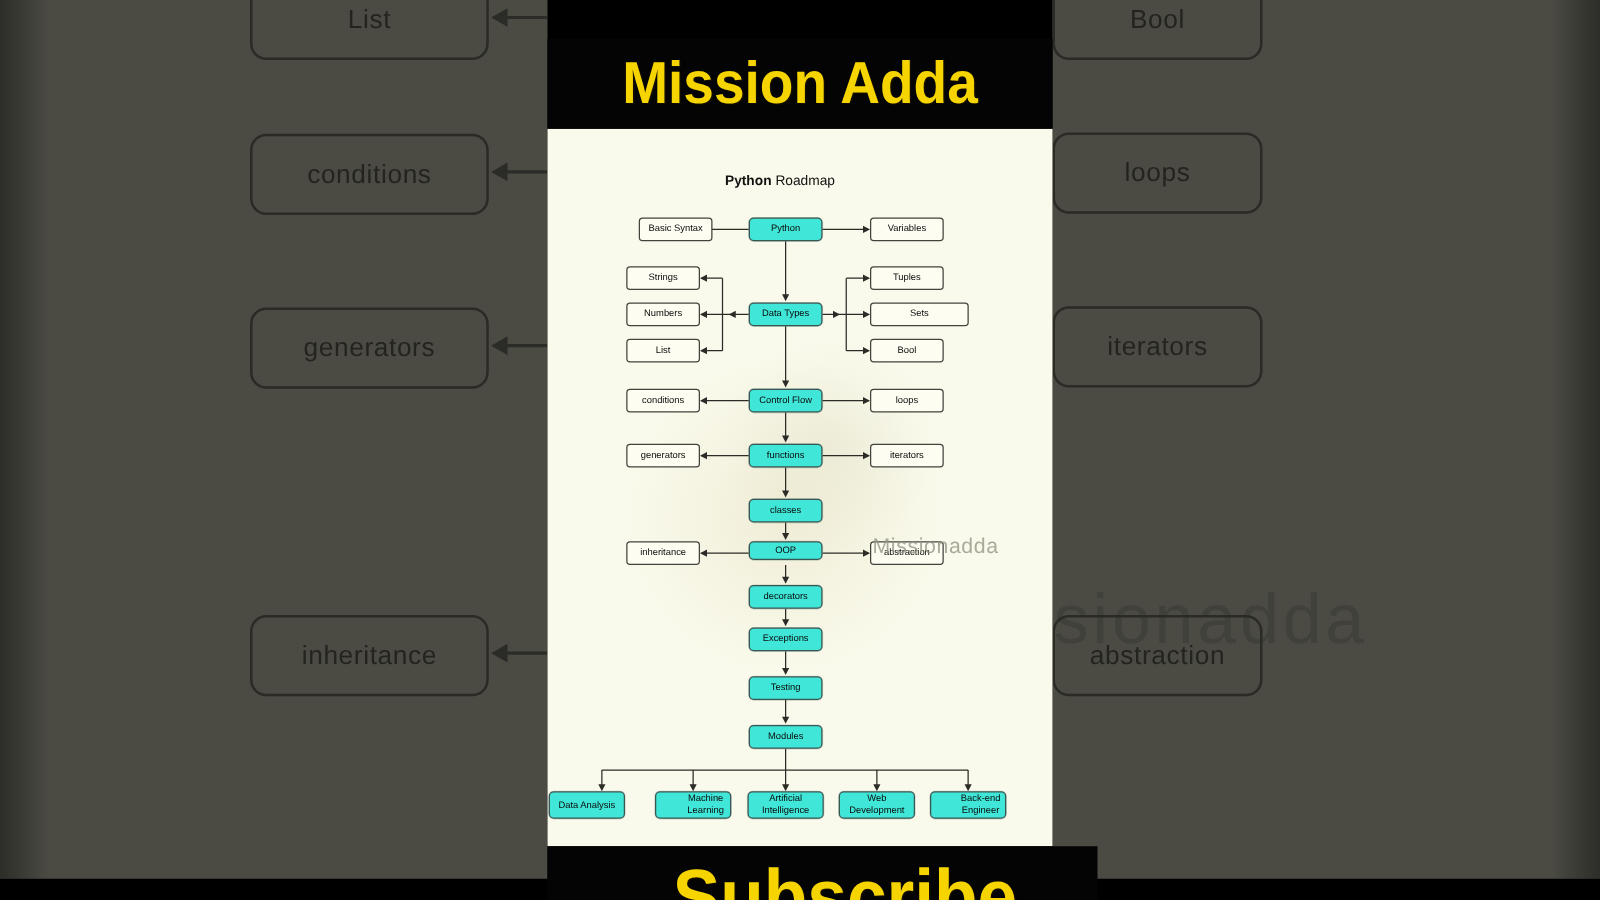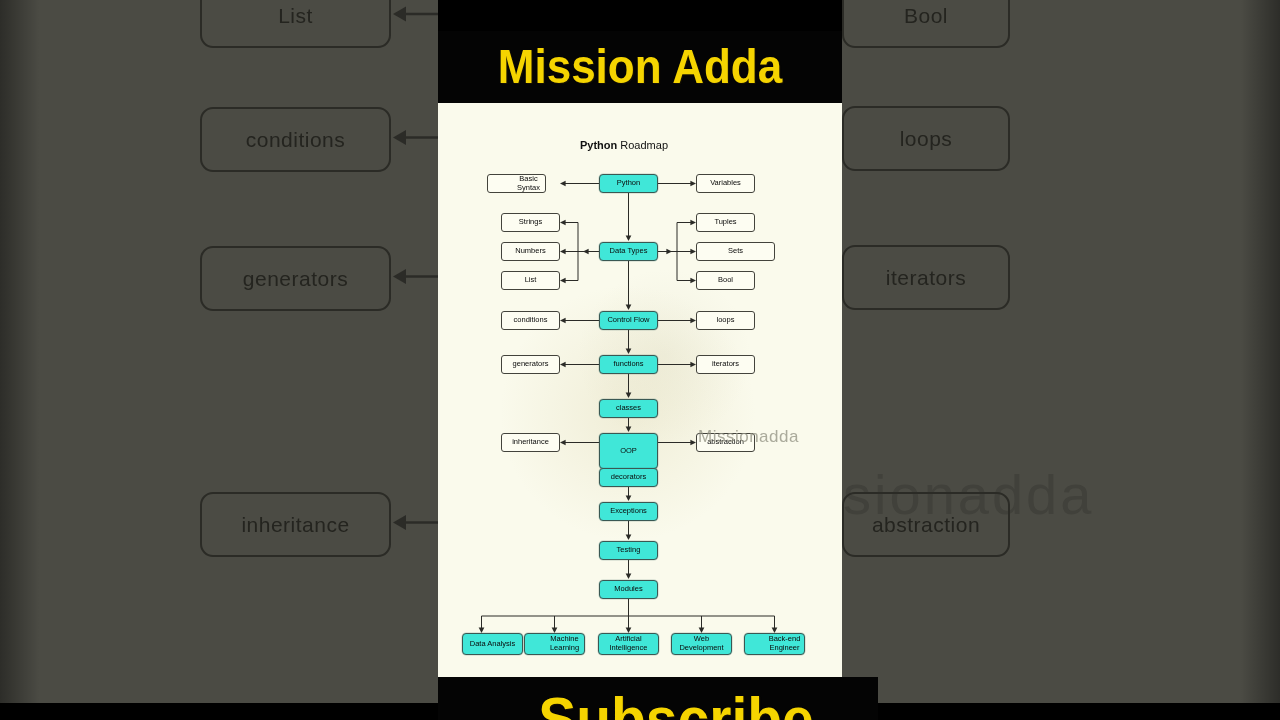--- a/index.html
+++ b/index.html
@@ -157,44 +157,44 @@
         <polygon points="190.5,602 187.648,596.4 193.352,596.4" fill="#2b2b27"></polygon>
         <line x1="263.5" y1="585" x2="263.5" y2="600" stroke="#2b2b27" stroke-width="1"></line>
         <polygon points="263.5,602 260.648,596.4 266.352,596.4" fill="#2b2b27"></polygon>
         <line x1="336.5" y1="585" x2="336.5" y2="600" stroke="#2b2b27" stroke-width="1"></line>
         <polygon points="336.5,602 333.648,596.4 339.352,596.4" fill="#2b2b27"></polygon>
         <polygon points="145,220.5 150.6,217.648 150.6,223.352" fill="#2b2b27"></polygon>
         <polygon points="234,220.5 228.4,217.648 228.4,223.352" fill="#2b2b27"></polygon>
       </svg>
     <div id="nodes">
         <div class="node main" style="left: 161px; top: 143px; width: 59px; height: 19px;">Python</div>
-        <div class="node plain" style="left: 49px; top: 143px; width: 59px; height: 19px; padding-left: 24px;">Basic Syntax</div>
+        <div class="node plain" style="left: 73px; top: 143px; width: 59px; height: 19px;">Basic Syntax</div>
         <div class="node plain" style="left: 258px; top: 143px; width: 59px; height: 19px;">Variables</div>
         <div class="node plain" style="left: 63px; top: 182px; width: 59px; height: 19px;">Strings</div>
         <div class="node plain" style="left: 63px; top: 211px; width: 59px; height: 19px;">Numbers</div>
         <div class="node plain" style="left: 63px; top: 240px; width: 59px; height: 19px;">List</div>
         <div class="node main" style="left: 161px; top: 211px; width: 59px; height: 19px;">Data Types</div>
         <div class="node plain" style="left: 258px; top: 182px; width: 59px; height: 19px;">Tuples</div>
         <div class="node plain" style="left: 258px; top: 211px; width: 79px; height: 19px;">Sets</div>
         <div class="node plain" style="left: 258px; top: 240px; width: 59px; height: 19px;">Bool</div>
         <div class="node main" style="left: 161px; top: 280px; width: 59px; height: 19px;">Control Flow</div>
         <div class="node plain" style="left: 63px; top: 280px; width: 59px; height: 19px;">conditions</div>
         <div class="node plain" style="left: 258px; top: 280px; width: 59px; height: 19px;">loops</div>
         <div class="node main" style="left: 161px; top: 324px; width: 59px; height: 19px;">functions</div>
         <div class="node plain" style="left: 63px; top: 324px; width: 59px; height: 19px;">generators</div>
         <div class="node plain" style="left: 258px; top: 324px; width: 59px; height: 19px;">iterators</div>
         <div class="node main" style="left: 161px; top: 368px; width: 59px; height: 19px;">classes</div>
-        <div class="node main" style="left: 161px; top: 402px; width: 59px; height: 36px; text-align: center;">OOP</div>
+        <div class="node main" style="left: 161px; top: 402px; width: 59px; height: 15px; text-align: center;">OOP</div>
         <div class="node plain" style="left: 63px; top: 402px; width: 59px; height: 19px;">inheritance</div>
         <div class="node plain" style="left: 258px; top: 402px; width: 59px; height: 19px;">abstraction</div>
         <div class="node main" style="left: 161px; top: 437px; width: 59px; height: 19px;">decorators</div>
         <div class="node main" style="left: 161px; top: 471px; width: 59px; height: 19px;">Exceptions</div>
         <div class="node main" style="left: 161px; top: 510px; width: 59px; height: 19px;">Testing</div>
         <div class="node main" style="left: 161px; top: 549px; width: 59px; height: 19px;">Modules</div>
-        <div class="node main" style="left: 24px; top: 602px; width: 61px; height: 22px;">Data Analysis</div>
+        <div class="node main" style="left: 1px; top: 602px; width: 61px; height: 22px;">Data Analysis</div>
         <div class="node main" style="left: 86px; top: 602px; width: 61px; height: 22px; padding-left: 20px;">Machine
 Learning</div>
         <div class="node main" style="left: 160px; top: 602px; width: 61px; height: 22px;">Artificial
 Intelligence</div>
         <div class="node main" style="left: 233px; top: 602px; width: 61px; height: 22px;">Web
 Development</div>
         <div class="node main" style="left: 306px; top: 602px; width: 61px; height: 22px; padding-left: 20px;">Back-end
 Engineer</div>
       </div>
 

